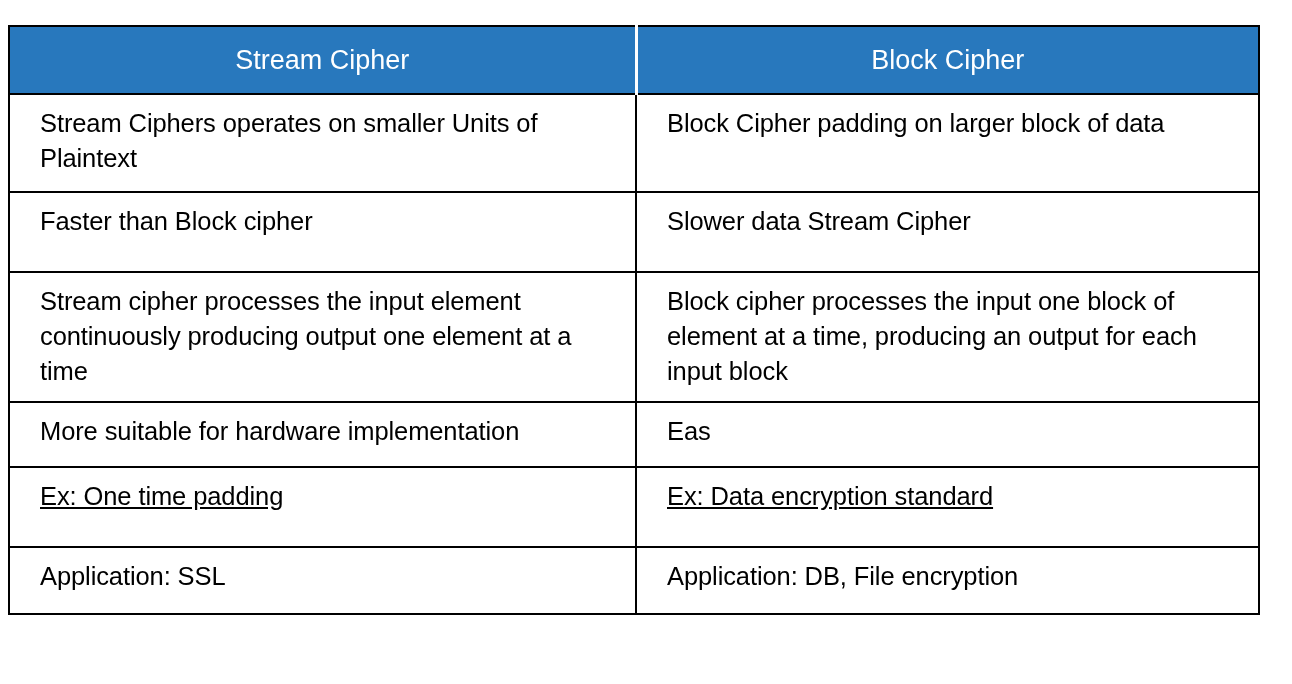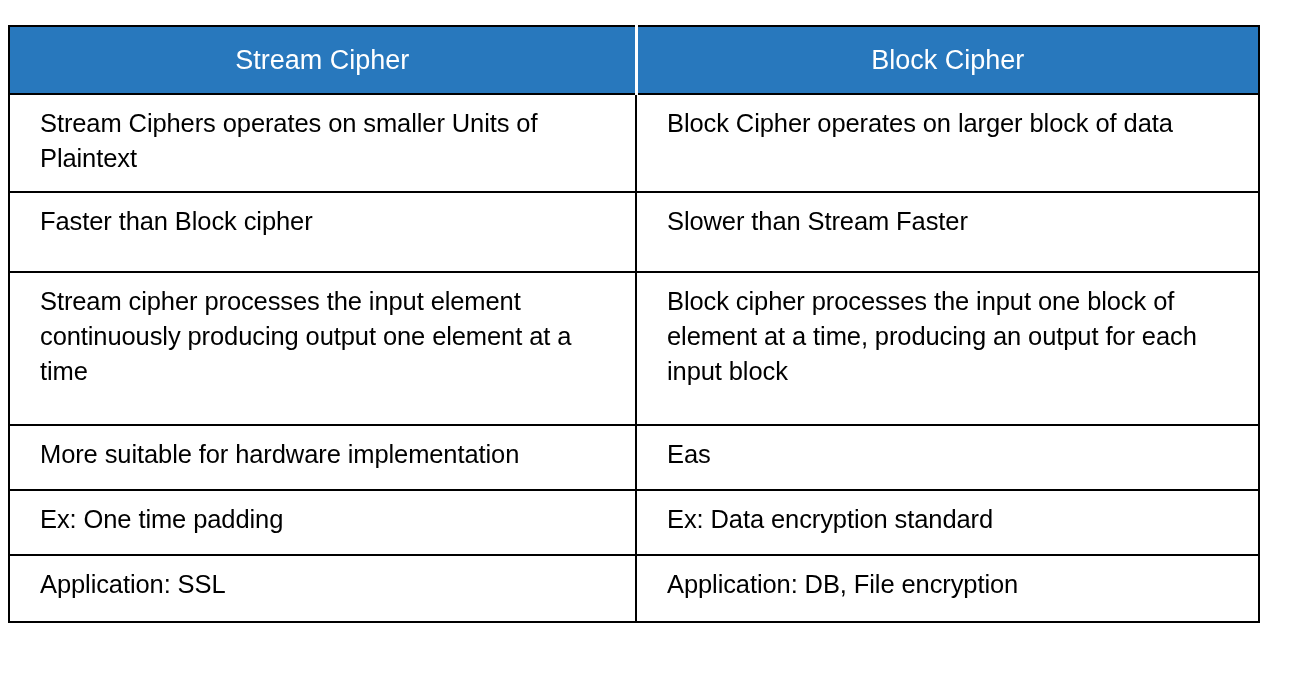--- a/index.html
+++ b/index.html
@@ -67,24 +67,24 @@
   
   .comparison-table tbody td {
     font-size: 25.5px;
     line-height: 35px;
     padding: 11px 14px 12px 30px;
     letter-spacing: -0.1px;
   }
 
   .row-h1 td { height: 98px; }
   .row-h2 td { height: 80px; }
-  .row-h3 td { height: 153px; }
+  .row-h3 td { height: 130px; }
   .row-h4 td { height: 65px; }
   .row-h5 td { height: 65px; }
-  .row-h6 td { height: 65px; }
+  .row-h6 td { height: 80px; text-decoration: underline; }
   .row-h7 td { height: 67px; }
 </style>
 </head>
 <body>
 
 <div class="page">
 
   <table class="comparison-table">
     <colgroup>
       <col class="col-left">
@@ -94,25 +94,25 @@
     <thead>
       <tr>
         <th class="head-left">Stream Cipher</th>
         <th class="head-right">Block Cipher</th>
       </tr>
     </thead>
 
     <tbody>
       <tr class="row-h1">
         <td>Stream Ciphers operates on smaller Units of Plaintext</td>
-        <td>Block Cipher operates on larger block of data</td>
+        <td>Block Cipher padding on larger block of data</td>
       </tr>
       <tr class="row-h2">
         <td>Faster than Block cipher</td>
-        <td>Slower than Stream Faster</td>
+        <td>Slower data Stream Cipher</td>
       </tr>
       <tr class="row-h3">
         <td>Stream cipher processes the input element continuously producing output one element at a time</td>
         <td>Block cipher processes the input one block of element at a time, producing an output for each input block</td>
       </tr>
       <tr class="row-h5">
         <td>More suitable for hardware implementation</td>
         <td>Eas</td>
       </tr>
       <tr class="row-h6">

